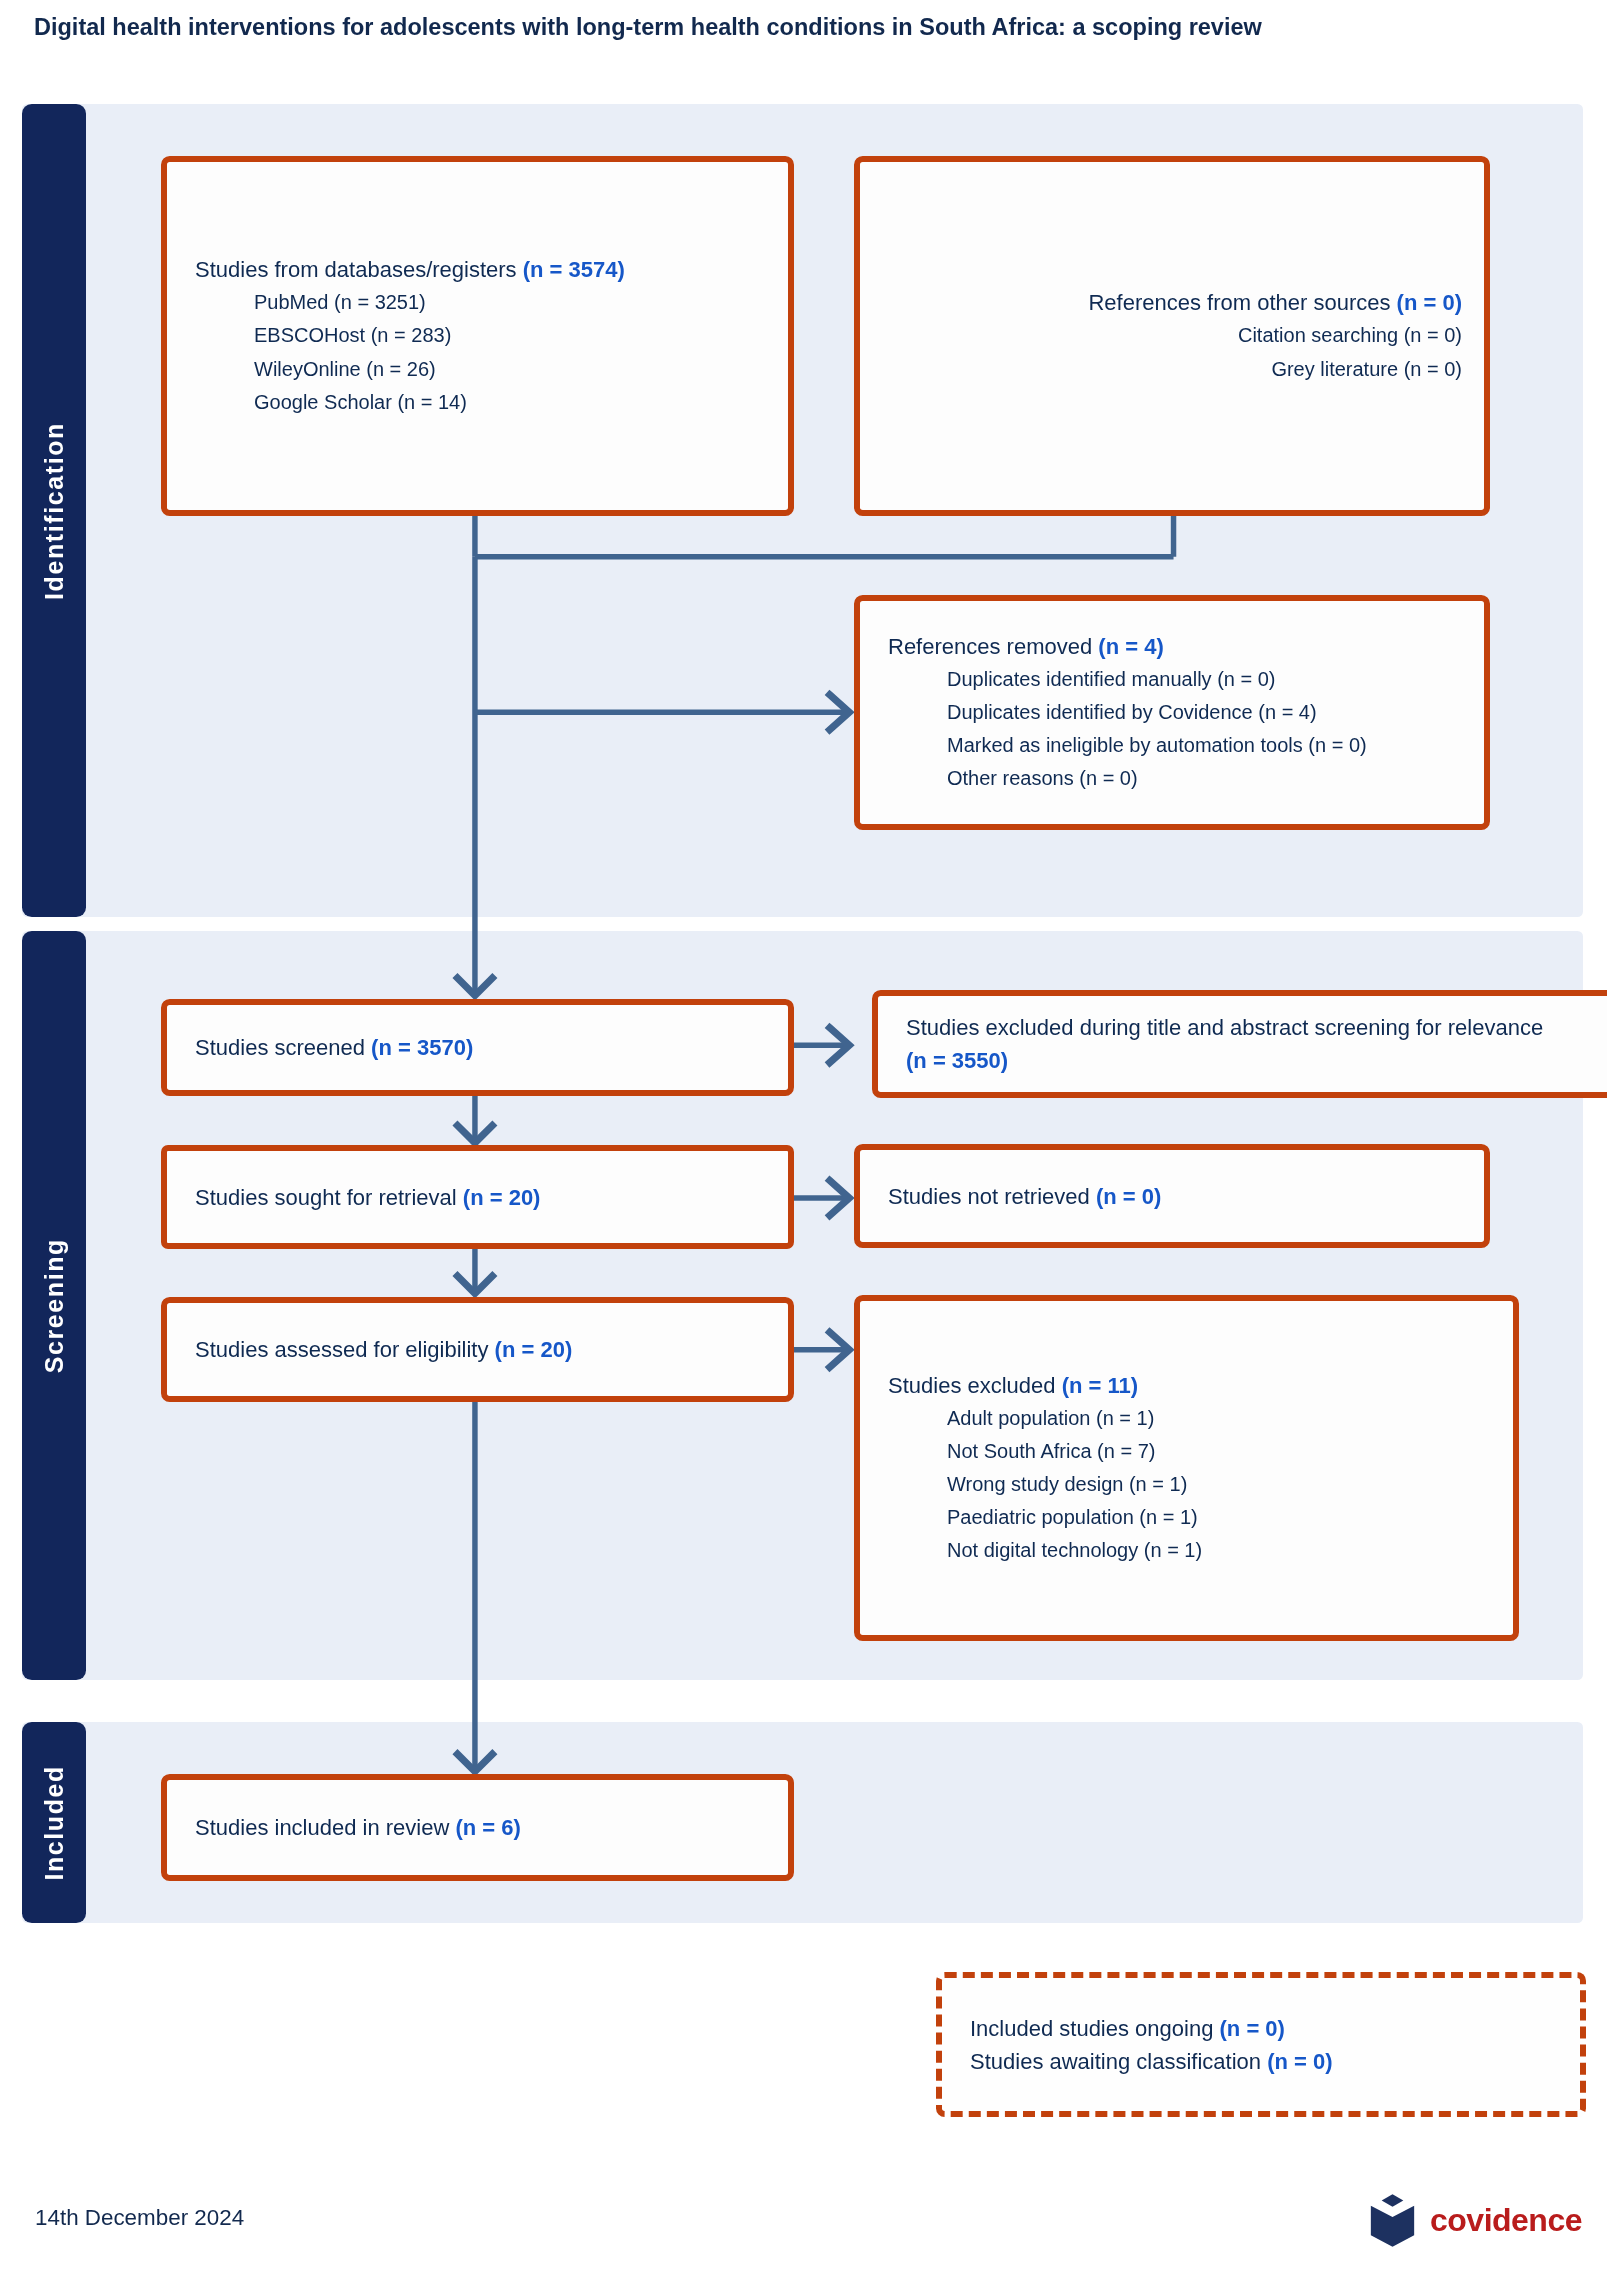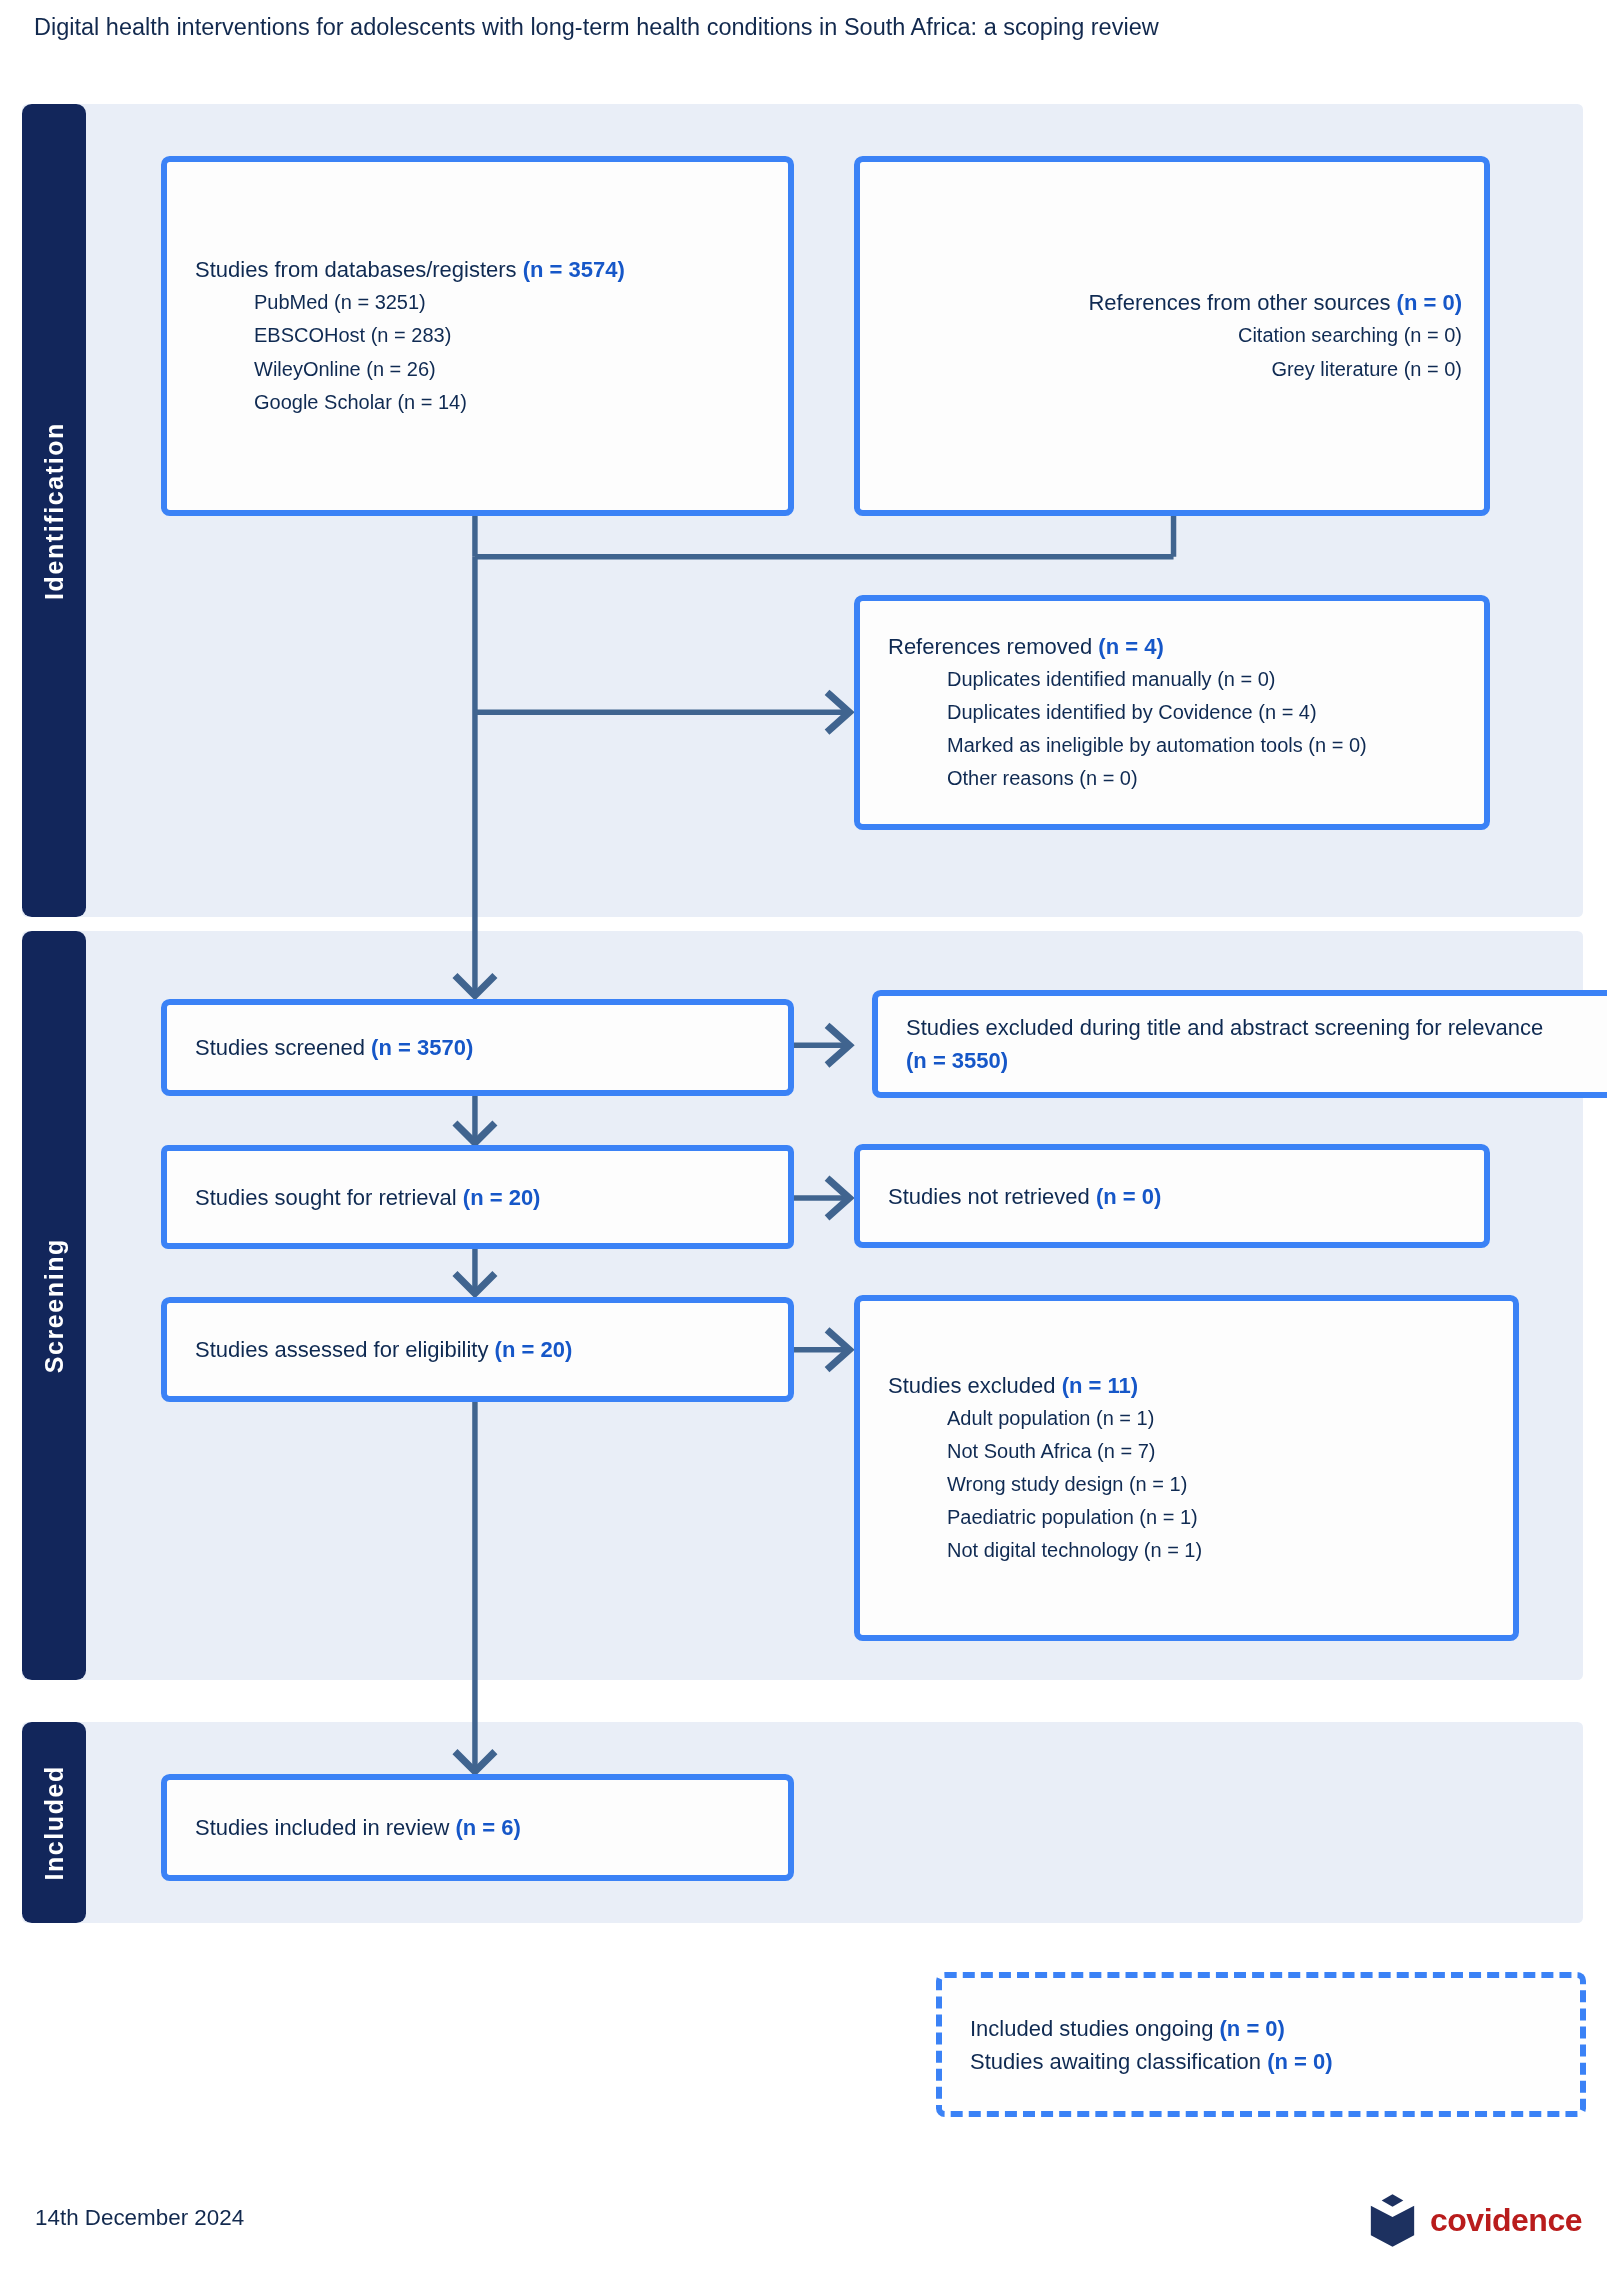--- a/index.html
+++ b/index.html
@@ -1,35 +1,35 @@
 <!DOCTYPE html>
 <html style="font-size:8.7px"><head>
 <meta charset="utf-8">
 <style>
   html,body{margin:0;padding:0;background:#ffffff;}
   #canvas{position:relative;width:1607px;height:2295px;background:#ffffff;
           font-family:"Liberation Sans", sans-serif;overflow:hidden;}
-  .page-title{position:absolute;left:34px;top:14px;font-size:23.5px;font-weight:400;color:#12294e;}
+  .page-title{position:absolute;left:34px;top:14px;font-size:23.5px;font-weight:700;color:#12294e;}
 
   .panel{position:absolute;left:22px;width:1561px;background:#e9eef7;border-radius:5.5px;}
   .p-identification{top:104px;height:813px;}
   .p-screening{top:931px;height:749px;}
   .p-included{top:1722px;height:201px;}
 
   .bar{position:absolute;left:22px;width:64px;background:#12265b;border-radius:9.8px;
        display:flex;align-items:center;justify-content:center;}
   .b-identification{top:104px;height:813px;}
   .b-screening{top:931px;height:749px;}
   .b-included{top:1722px;height:201px;}
   .bar-label{writing-mode:vertical-rl;transform:rotate(180deg);color:#ffffff;
              font-size:25px;font-weight:700;letter-spacing:1.6px;white-space:nowrap;}
 
   svg.connectors{position:absolute;left:0;top:0;z-index:1;}
 
-  .fbox{position:absolute;box-sizing:border-box;background:#fdfdfd;border:6px solid #3b82f6;
+  .fbox{position:absolute;box-sizing:border-box;background:#fdfdfd;border:6px solid #c2410c;
         border-radius:8.7px;z-index:2;display:flex;flex-direction:column;justify-content:center;
         padding-left:28px;padding-right:22px;}
   .fbox.dashed{border-style:dashed;background:#fefefe;}
   .h{font-size:22px;color:#0f2a52;line-height:1.5;}
   .count{color:#1657c8;font-weight:700;white-space:nowrap;}
   .sub{font-size:20px;color:#0f2a52;line-height:1.66;margin-left:59px;}
 
   .bx-db{left:161px;top:156px;width:633px;height:360px;}
   .bx-other{left:854px;top:156px;width:636px;height:360px;text-align:right;}
   .bx-removed{left:854px;top:595px;width:636px;height:235px;}

